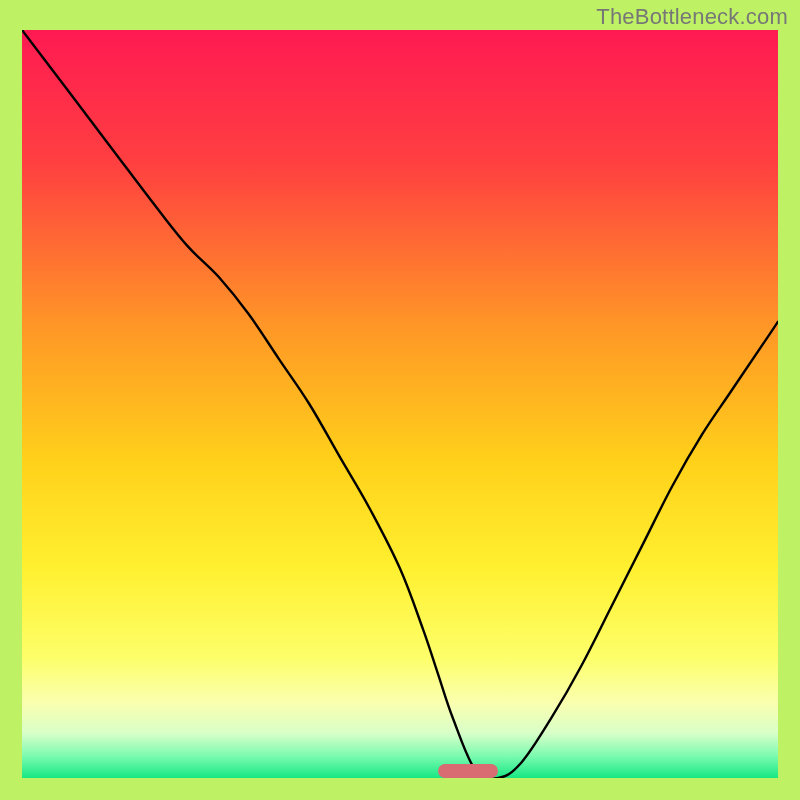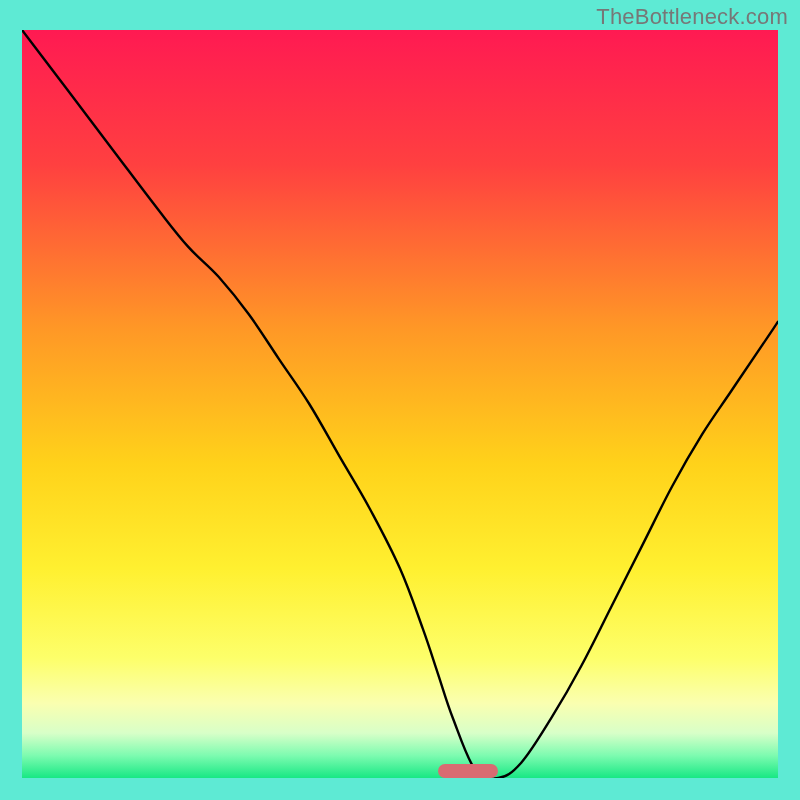--- a/index.html
+++ b/index.html
@@ -8,21 +8,21 @@
     width: 800px;
     height: 800px;
     background: #000;
     overflow: hidden;
     font-family: Arial, Helvetica, sans-serif;
   }
   .frame {
     position: relative;
     width: 800px;
     height: 800px;
-    background: #5eead4;
+    background: #bef264;
   }
   .watermark {
     position: absolute;
     top: 4px;
     right: 12px;
     color: #777;
     font-size: 22px;
     font-weight: 500;
     letter-spacing: 0.2px;
     z-index: 10;

